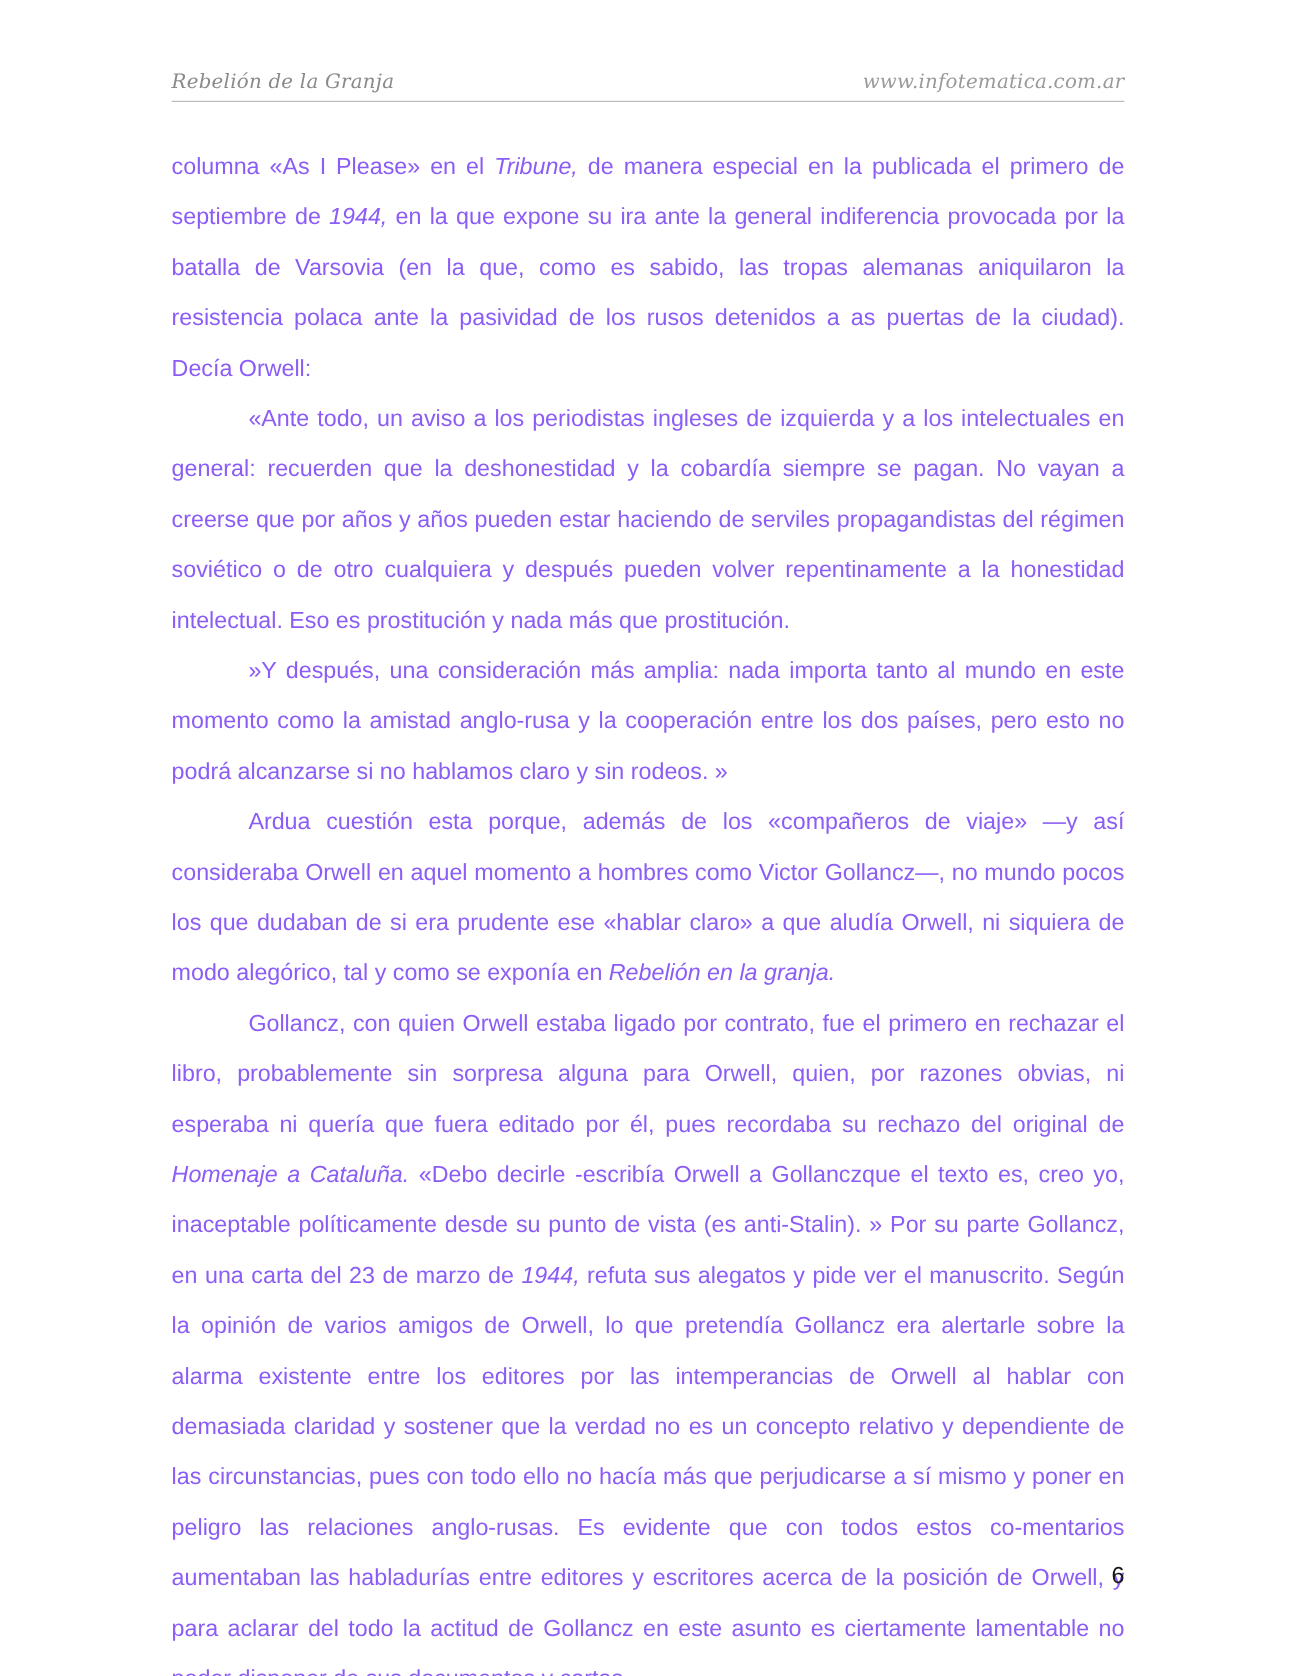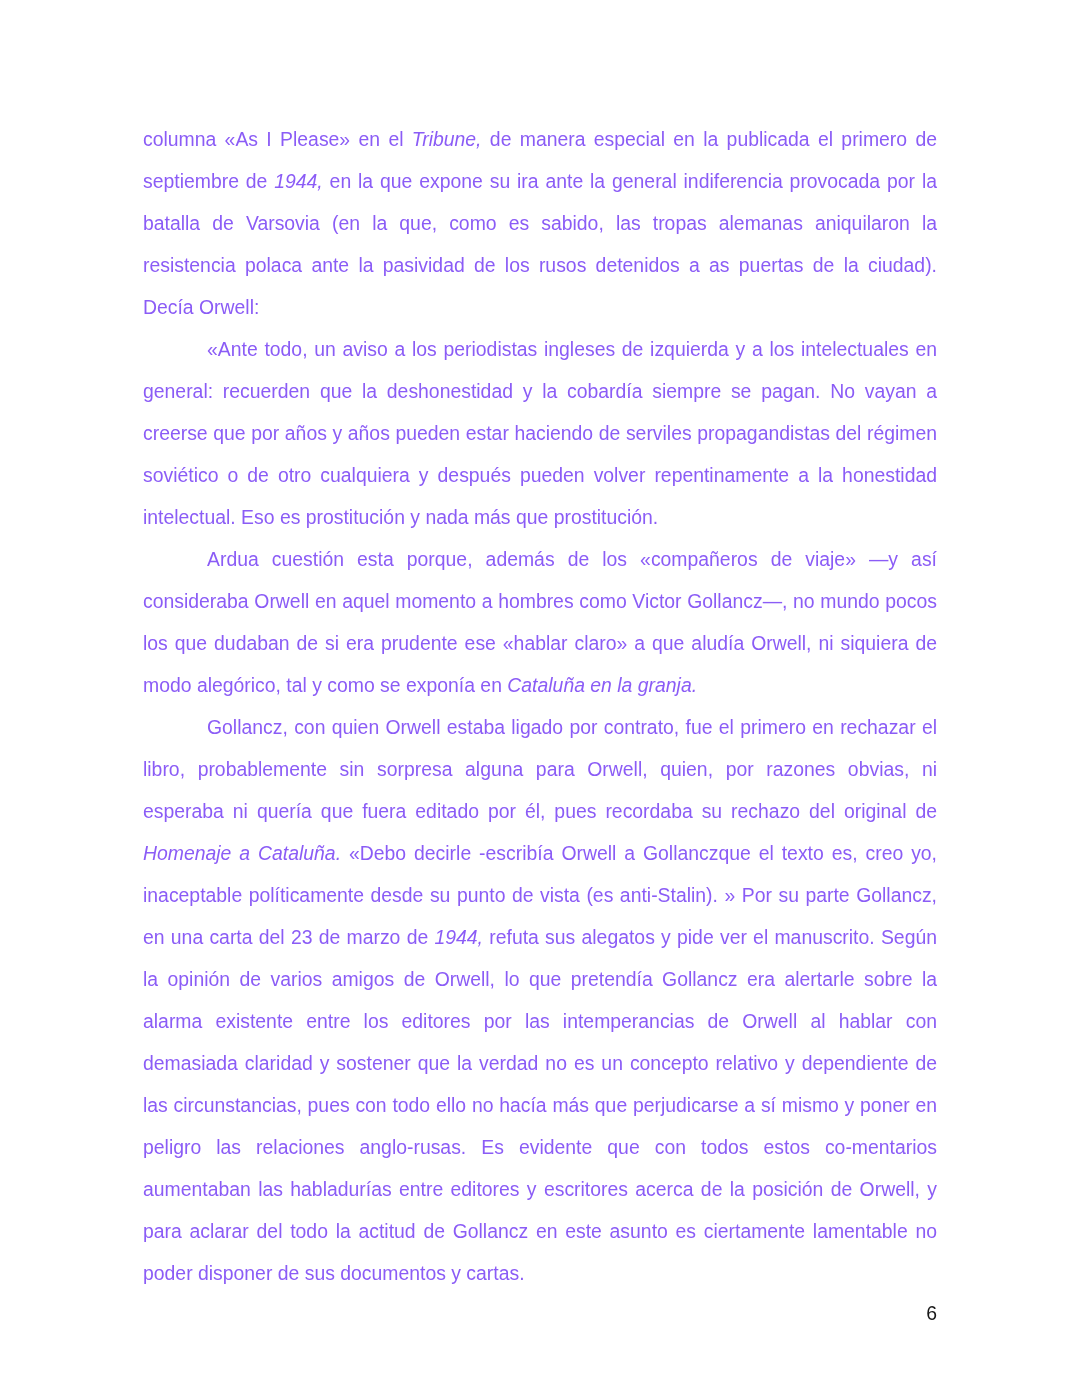--- a/index.html
+++ b/index.html
@@ -71,23 +71,28 @@
     text-align: right;
     font-size: 19.4px;
     color: #171717;
   }
 </style>
 </head>
 <body>
 
 <div class="page">
 
+  <div class="header">
+    <span class="header-left">Rebelión de la Granja</span>
+    <span class="header-right">www.infotematica.com.ar</span>
+  </div>
 
   <div class="body-text">
       <p><span>columna «As I Please» en el </span><span class="it">Tribune,</span><span> de manera especial en la publicada el primero de septiembre de </span><span class="it">1944,</span><span> en la que expone su ira ante la general indiferencia provocada por la batalla de Varsovia (en la que, como es sabido, las tropas alemanas aniquilaron la resistencia polaca ante la pasividad de los rusos detenidos a as puertas de la ciudad). Decía Orwell:</span></p>
       <p class="indent"><span>«Ante todo, un aviso a los periodistas ingleses de izquierda y a los intelectuales en general: recuerden que la deshonestidad y la cobardía siempre se pagan. No vayan a creerse que por años y años pueden estar haciendo de serviles propagandistas del régimen soviético o de otro cualquiera y después pueden volver repentinamente a la honestidad intelectual. Eso es prostitución y nada más que prostitución.</span></p>
-      <p class="indent"><span>Ardua cuestión esta porque, además de los «compañeros de viaje» —y así consideraba Orwell en aquel momento a hombres como Victor Gollancz—, no mundo pocos los que dudaban de si era prudente ese «hablar claro» a que aludía Orwell, ni siquiera de modo alegórico, tal y como se exponía en </span><span class="it">Cataluña en la granja.</span></p>
+      <p class="indent"><span>»Y después, una consideración más amplia: nada importa tanto al mundo en este momento como la amistad anglo-rusa y la cooperación entre los dos países, pero esto no podrá alcanzarse si no hablamos claro y sin rodeos. »</span></p>
+      <p class="indent"><span>Ardua cuestión esta porque, además de los «compañeros de viaje» —y así consideraba Orwell en aquel momento a hombres como Victor Gollancz—, no mundo pocos los que dudaban de si era prudente ese «hablar claro» a que aludía Orwell, ni siquiera de modo alegórico, tal y como se exponía en </span><span class="it">Rebelión en la granja.</span></p>
       <p class="indent"><span>Gollancz, con quien Orwell estaba ligado por contrato, fue el primero en rechazar el libro, probablemente sin sorpresa alguna para Orwell, quien, por razones obvias, ni esperaba ni quería que fuera editado por él, pues recordaba su rechazo del original de </span><span class="it">Homenaje a Cataluña.</span><span> «Debo decirle -escribía Orwell a Gollanczque el texto es, creo yo, inaceptable políticamente desde su punto de vista (es anti-Stalin). » Por su parte Gollancz, en una carta del 23 de marzo de </span><span class="it">1944,</span><span> refuta sus alegatos y pide ver el manuscrito. Según la opinión de varios amigos de Orwell, lo que pretendía Gollancz era alertarle sobre la alarma existente entre los editores por las intemperancias de Orwell al hablar con demasiada claridad y sostener que la verdad no es un concepto relativo y dependiente de las circunstancias, pues con todo ello no hacía más que perjudicarse a sí mismo y poner en peligro las relaciones anglo-rusas. Es evidente que con todos estos co-mentarios aumentaban las habladurías entre editores y escritores acerca de la posición de Orwell, y para aclarar del todo la actitud de Gollancz en este asunto es ciertamente lamentable no poder disponer de sus documentos y cartas.</span></p>
     </div>
 
   <div class="page-number">6</div>
 
 </div>
 
 </body></html>

